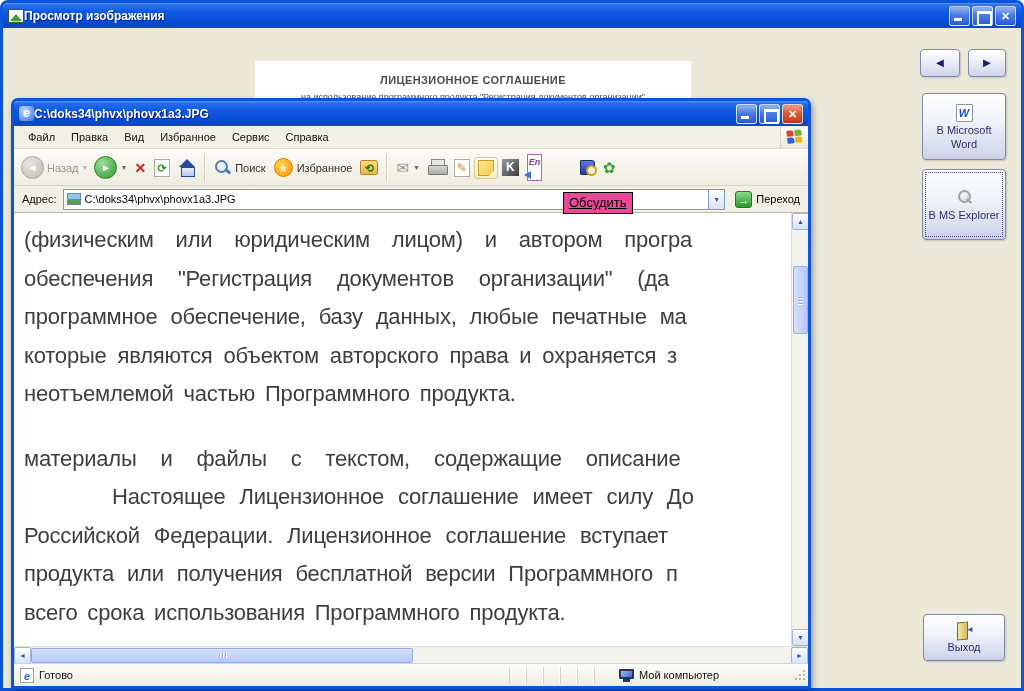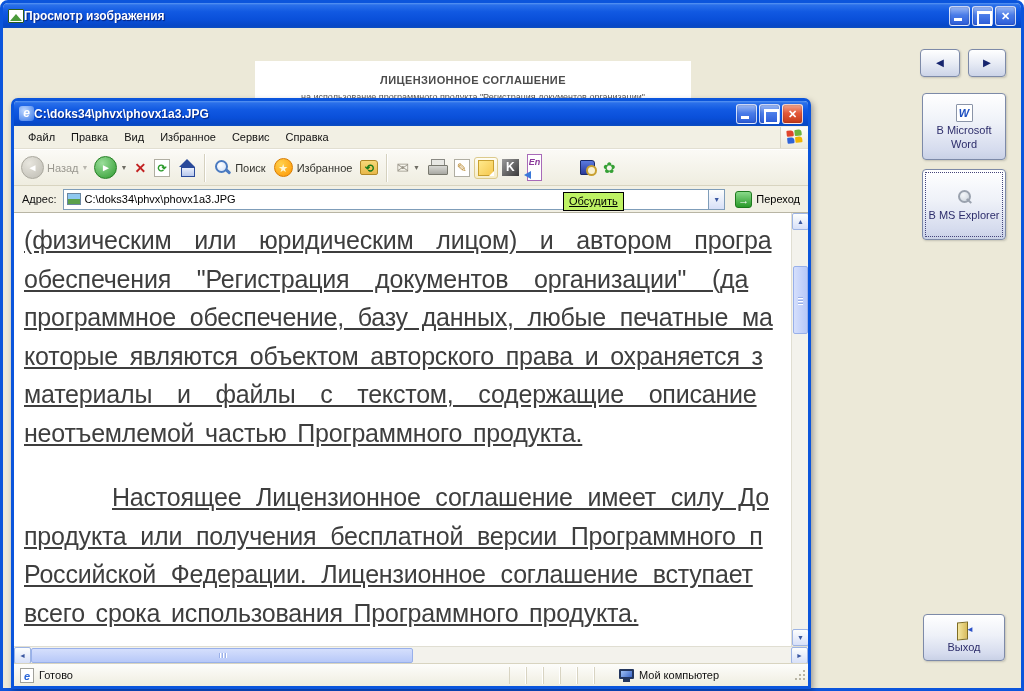--- a/index.html
+++ b/index.html
@@ -92,21 +92,21 @@
   .addr-label { margin-right:6px; color:#111; }
   .addr-box { flex:1; height:21px; background:#fff; border:1px solid #7f9db9; display:flex; align-items:center; padding-left:3px; overflow:hidden; }
   .addr-img { width:14px; height:12px; background:linear-gradient(180deg,#8ec8f0 55%,#5aa04a 55%); border:1px solid #6a86a0; margin-right:4px; }
   .addr-value { color:#000; white-space:nowrap; }
   .addr-drop { width:17px; height:21px; margin-left:-1px; background:linear-gradient(180deg,#fdfefd,#d7e0f8); border:1px solid #7f9db9; color:#3a57a0; font-size:7px; text-align:center; line-height:20px; }
   .go-btn { display:flex; align-items:center; gap:4px; margin-left:6px; padding:1px 4px; border-radius:3px; }
   .go-icon { width:17px; height:17px; border-radius:3px; background:linear-gradient(180deg,#8ada8a,#2a9a2a); border:1px solid #1e7a1e; color:#fff; font-weight:bold; font-size:11px; text-align:center; line-height:16px; }
 
   .content-row { flex:1; display:flex; overflow:hidden; background:#fff; }
   .doc-area { flex:1; overflow:hidden; padding:8px 0 0 10px; }
-  .doc-line { font-size:25px; line-height:38.5px; color:#3e3e3e; white-space:nowrap; letter-spacing:-0.2px;text-decoration:underline; }
+  .doc-line { font-size:22px; line-height:38.5px; color:#3e3e3e; white-space:nowrap; letter-spacing:-0.2px; }
 
   .vscroll { width:17px; background:#f3f2ec; display:flex; flex-direction:column; border-left:1px solid #e0ded2; }
   .sb-btn { height:17px; width:17px; background:linear-gradient(180deg,#fdfefd,#d7e0f8); border:1px solid #9db4e4; border-radius:2px; color:#3a57a0; font-size:7px; text-align:center; line-height:15px; }
   .v-thumb { margin-top:36px; height:68px; width:15px; margin-left:1px; background:linear-gradient(90deg,#d5dffc,#b7c8f8); border:1px solid #98b0ea; border-radius:2px; position:relative; }
   .v-thumb::after, .h-thumb::after { content:""; position:absolute; left:4px; right:4px; top:50%; height:1px; background:#9ab0e8; box-shadow:0 -3px 0 #9ab0e8, 0 3px 0 #9ab0e8, 0 -2px 0 #fff, 0 1px 0 #fff, 0 4px 0 #fff; }
   .v-spacer { flex:1; }
   .hscroll { height:17px; background:#f3f2ec; display:flex; border-top:1px solid #e0ded2; }
   .h-thumb { margin-left:0; width:382px; height:15px; margin-top:1px; background:linear-gradient(180deg,#d5dffc,#b7c8f8); border:1px solid #98b0ea; border-radius:2px; position:relative; }
   .h-thumb::after { left:50%; top:4px; bottom:4px; right:auto; height:auto; width:1px; box-shadow:-3px 0 0 #9ab0e8, 3px 0 0 #9ab0e8, -2px 0 0 #fff, 1px 0 0 #fff, 4px 0 0 #fff; }
   .h-spacer { flex:1; }
@@ -115,21 +115,21 @@
   .st-left { flex:1; display:flex; align-items:center; gap:5px; padding-left:4px; }
   .st-ie { width:14px; height:15px; background:#fff; border:1px solid #a0a09a; color:#2a66d8; font-style:italic; font-weight:bold; font-size:11px; text-align:center; line-height:14px; }
   .st-pane { width:17px; height:17px; border-left:1px solid #d8d4c2; border-right:1px solid #fff; }
   .st-comp { width:196px; display:flex; align-items:center; gap:5px; border-left:1px solid #d8d4c2; padding-left:24px; height:17px; }
   .st-monitor { width:15px; height:13px; position:relative; }
   .st-monitor::before { content:""; position:absolute; inset:0 0 3px 0; background:linear-gradient(135deg,#9ec0f4,#3a66c8); border:2px solid #23365e; border-radius:1px; }
   .st-monitor::after { content:""; position:absolute; left:4px; bottom:0; width:7px; height:3px; background:#23365e; }
   .grip { width:12px; height:12px; position:relative; margin-left:4px; }
   .grip::before { content:""; position:absolute; right:1px; bottom:1px; width:2px; height:2px; background:#b8b4a4; box-shadow:-4px 0 0 #b8b4a4, 0 -4px 0 #b8b4a4, -8px 0 0 #b8b4a4, 0 -8px 0 #b8b4a4, -4px -4px 0 #b8b4a4; }
 
-  .tooltip { position:absolute; left:560px; top:189px; background:#bef264; border:1px solid #000; font-size:11px; color:#000; padding:2px 5px 3px; z-index:60; white-space:nowrap;text-decoration:underline; }
+  .tooltip { position:absolute; left:560px; top:189px; background:#ec4899; border:1px solid #000; font-size:13px; color:#000; padding:2px 5px 3px; z-index:60; white-space:nowrap;text-decoration:underline; }
 </style>
 </head>
 <body>
 
 <div class="outer-window">
 
   <div class="titlebar">
     <div style="width:16px;height:14px;background:#fff;border:1px solid #2a5a1a;position:relative;border-radius:1px">
       <span style="position:absolute;left:1px;bottom:1px;border-left:6px solid transparent;border-right:6px solid transparent;border-bottom:7px solid #4a9a3a"></span>
     </div>
@@ -266,25 +266,25 @@
         <span>Переход</span>
       </span>
     </div>
 
     <div class="content-row">
       <div class="doc-area">
           <div class="doc-line" style="word-spacing: 16px;">(физическим или юридическим лицом) и автором програ</div>
           <div class="doc-line" style="word-spacing: 19px;">обеспечения "Регистрация документов организации" (да</div>
           <div class="doc-line" style="word-spacing: 7px;">программное обеспечение, базу данных, любые печатные ма</div>
           <div class="doc-line" style="word-spacing: 5px;">которые являются объектом авторского права и охраняется з</div>
+          <div class="doc-line" style="word-spacing: 4px; margin-bottom: 26px;">неотъемлемой частью Программного продукта.</div>
           <div class="doc-line" style="word-spacing: 18px;">материалы и файлы с текстом, содержащие описание</div>
-          <div class="doc-line" style="word-spacing: 4px; margin-bottom: 26px;">неотъемлемой частью Программного продукта.</div>
           <div class="doc-line" style="word-spacing: 8px; padding-left: 88px;">Настоящее Лицензионное соглашение имеет силу До</div>
+          <div class="doc-line" style="word-spacing: 8px;">Российской Федерации. Лицензионное соглашение вступает</div>
           <div class="doc-line" style="word-spacing: 7px;">продукта или получения бесплатной версии Программного п</div>
-          <div class="doc-line" style="word-spacing: 8px;">Российской Федерации. Лицензионное соглашение вступает</div>
           <div class="doc-line" style="word-spacing: 4px;">всего срока использования Программного продукта.</div>
         </div>
       <div class="vscroll">
         <span class="sb-btn">▲</span>
         <span class="v-thumb"></span>
         <span class="v-spacer"></span>
         <span class="sb-btn">▼</span>
       </div>
     </div>
 

